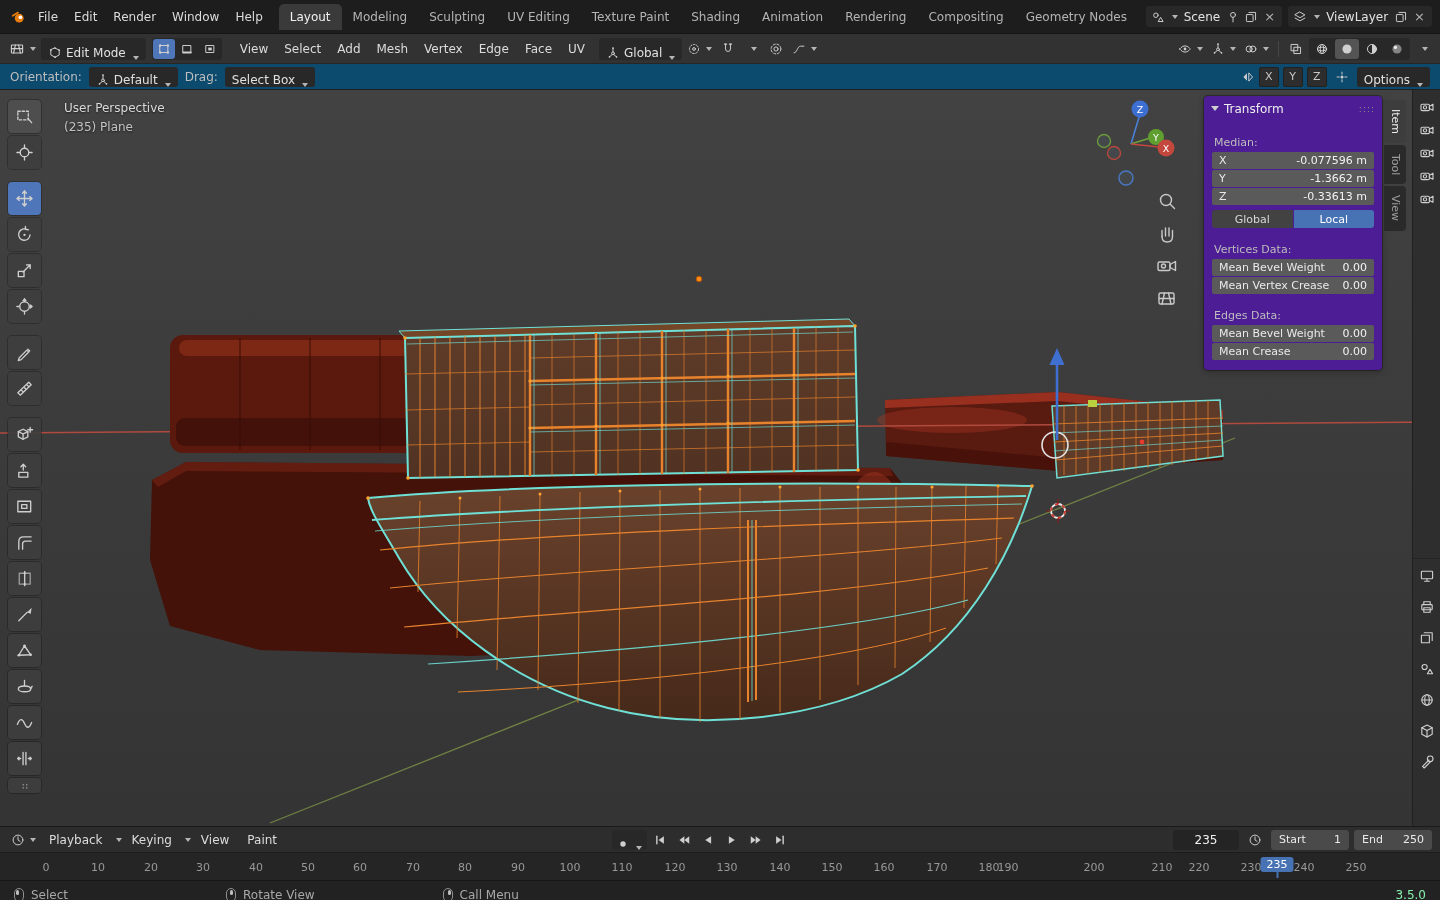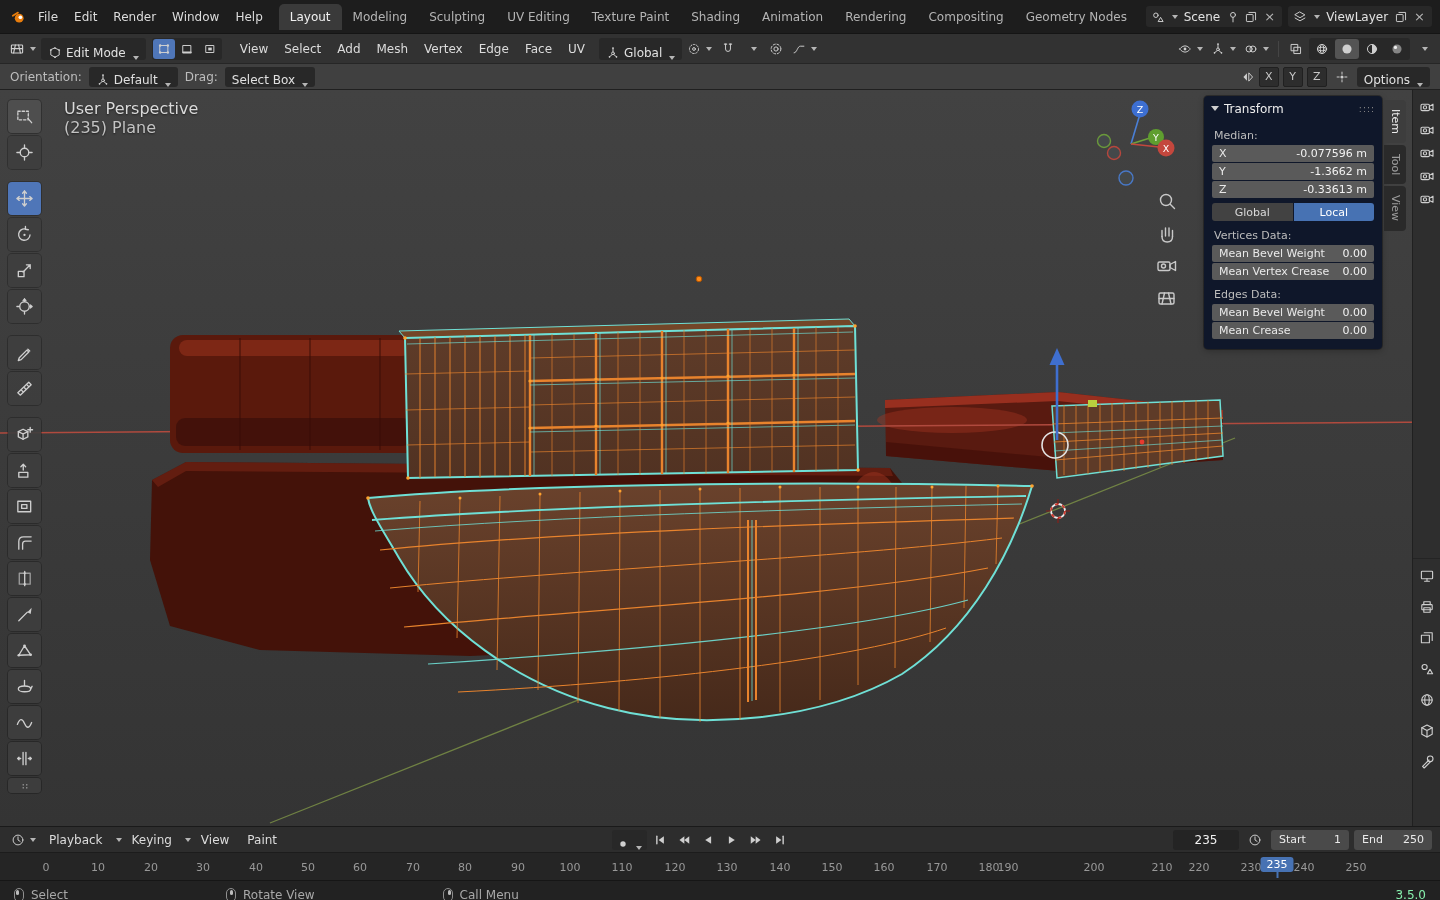--- a/index.html
+++ b/index.html
@@ -33,47 +33,47 @@
   .dd{display:flex;align-items:flex-end;gap:4px;background:#282828;height:22px;padding:0 7px;border-radius:3px;color:#e0e0e0;flex:none;white-space:nowrap}
   .selmode{display:flex;gap:1px;margin:0 4px;background:#282828;border-radius:3px;padding:1px}
   .selmode .ibtn{height:20px}
   .vp-menus{display:flex;margin:0 4px}
   .hdr-right{margin-left:auto;display:flex;align-items:center;gap:2px}
   .shading-group{display:flex;background:#282828;border-radius:3px;padding:1px;gap:1px}
   .shading-group .ibtn{height:20px;min-width:24px}
   .sep{width:1px;height:16px;background:#454545;margin:0 4px;flex:none}
 
   
-  .tool-bar{height:26px;background:#404040;display:flex;align-items:center;padding:0 10px;gap:7px;flex:none;border-bottom:1px solid #202020}
+  .tool-bar{height:26px;background:#0c4a6e;display:flex;align-items:center;padding:0 10px;gap:7px;flex:none;border-bottom:1px solid #202020}
   .tool-bar .dd{height:20px}
   .lbl{color:#bdbdbd;white-space:nowrap}
   .mini-btn{width:20px;height:20px;background:#2d2d2d;border:1px solid #202020;border-radius:2px;color:#c8c8c8;font-size:11px;display:flex;align-items:center;justify-content:center}
   .tb-right{margin-left:auto;display:flex;align-items:center;gap:4px}
 
   
   .main{position:relative;height:736px;flex:none;background:#3a3a3a;overflow:hidden}
   .scene{position:absolute;left:0;top:0;width:1440px;height:736px}
 
   .left-tools{position:absolute;left:8px;top:10px;display:flex;flex-direction:column;gap:3px;width:33px}
   .tool-btn{width:33px;height:33px;background:rgba(62,62,62,.92);border-radius:4px;display:flex;align-items:center;justify-content:center;box-shadow:0 0 0 1px rgba(0,0,0,.25)}
   .tool-btn.hl{background:#4e4e4e}
   .tool-btn.active{background:#4f76b8}
   .tool-btn.expand{height:15px}
   .tgap{height:7px;flex:none}
 
-  .overlay-stats{position:absolute;left:64px;top:9px;color:#dadada;font-size:16px;line-height:19px;text-shadow:0 1px 2px rgba(0,0,0,.55)}
+  .overlay-stats{position:absolute;left:64px;top:9px;color:#dadada;font-size:12px;line-height:19px;text-shadow:0 1px 2px rgba(0,0,0,.55)}
   .overlay-stats .sub{color:#c3c3c3}
   .stats-grid{margin-top:12px;display:grid;grid-template-columns:60px auto;column-gap:4px}
 
   
-  .n-panel{position:absolute;left:1204px;top:6px;width:178px;background:#0f172a;border-radius:4px;padding-bottom:9px;box-shadow:0 0 0 1px rgba(0,0,0,.3),0 2px 6px rgba(0,0,0,.25)}
+  .n-panel{position:absolute;left:1204px;top:6px;width:178px;background:#4c1d95;border-radius:4px;padding-bottom:9px;box-shadow:0 0 0 1px rgba(0,0,0,.3),0 2px 6px rgba(0,0,0,.25)}
   .n-head{height:25px;display:flex;align-items:center;padding:0 7px;gap:5px;color:#ededed}
   .chev{width:0;height:0;border-left:4px solid transparent;border-right:4px solid transparent;border-top:5px solid #cfcfcf}
   .drag-dots{margin-left:auto;color:#8a8a8a;font-size:9px;letter-spacing:1px}
-  .sec-lbl{font-size:11px;color:#bdbdbd;margin:8px 10px 3px}
+  .sec-lbl{font-size:11px;color:#bdbdbd;margin:15px 10px 3px}
   .fieldrow{height:17px;margin:0 8px 1px;background:#5a5a5a;border-radius:2px;display:flex;align-items:center;justify-content:space-between;padding:0 7px;font-size:11px;color:#f2f2f2}
   .fieldrow .fl{color:#e9e9e9}
   .seg{display:flex;margin:5px 8px;height:18px;gap:1px}
   .seg button{flex:1;display:flex;align-items:center;justify-content:center;font-size:11px;background:#424242;color:#d8d8d8}
   .seg button:first-child{border-radius:3px 0 0 3px}
   .seg button:last-child{border-radius:0 3px 3px 0}
   .seg button.active{background:#4772b3;color:#fff}
 
   .n-tabs{position:absolute;left:1384px;top:10px;width:22px;display:flex;flex-direction:column;gap:2px}
   .n-tab{writing-mode:vertical-rl;padding:9px 0;width:22px;display:flex;align-items:center;justify-content:center;background:#2a2a2a;color:#9c9c9c;font-size:11px;border-radius:0 4px 4px 0}

